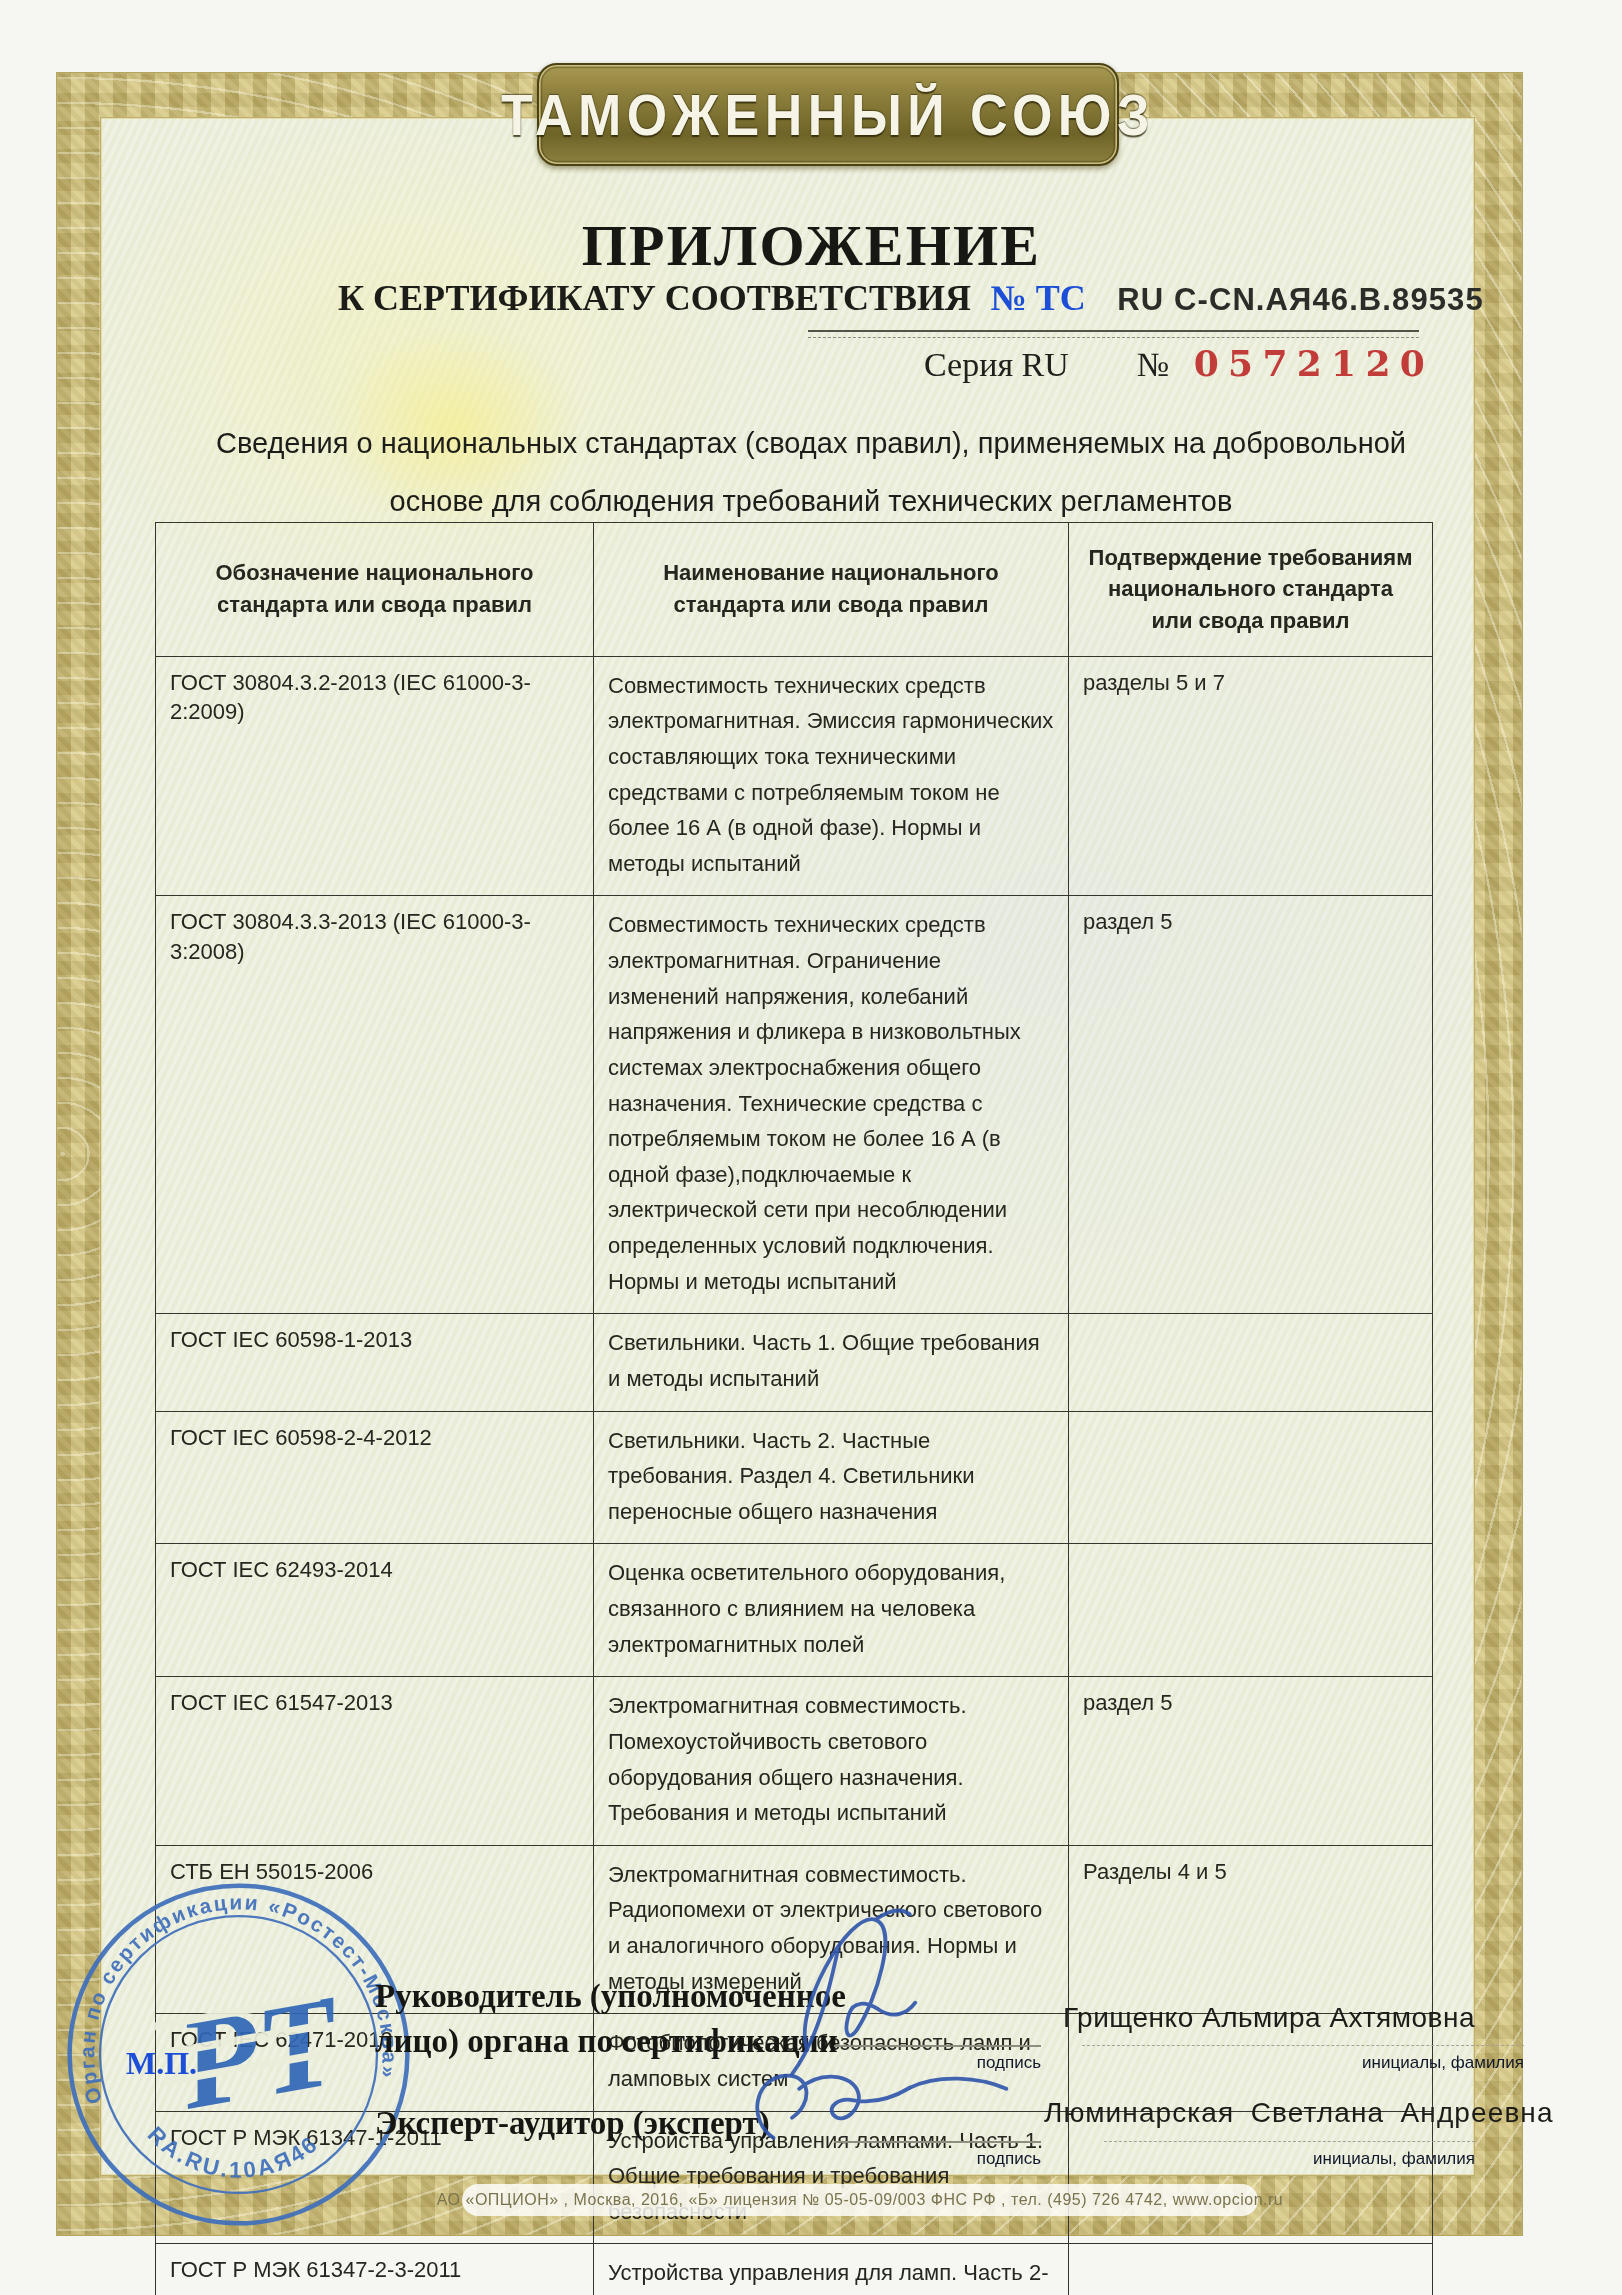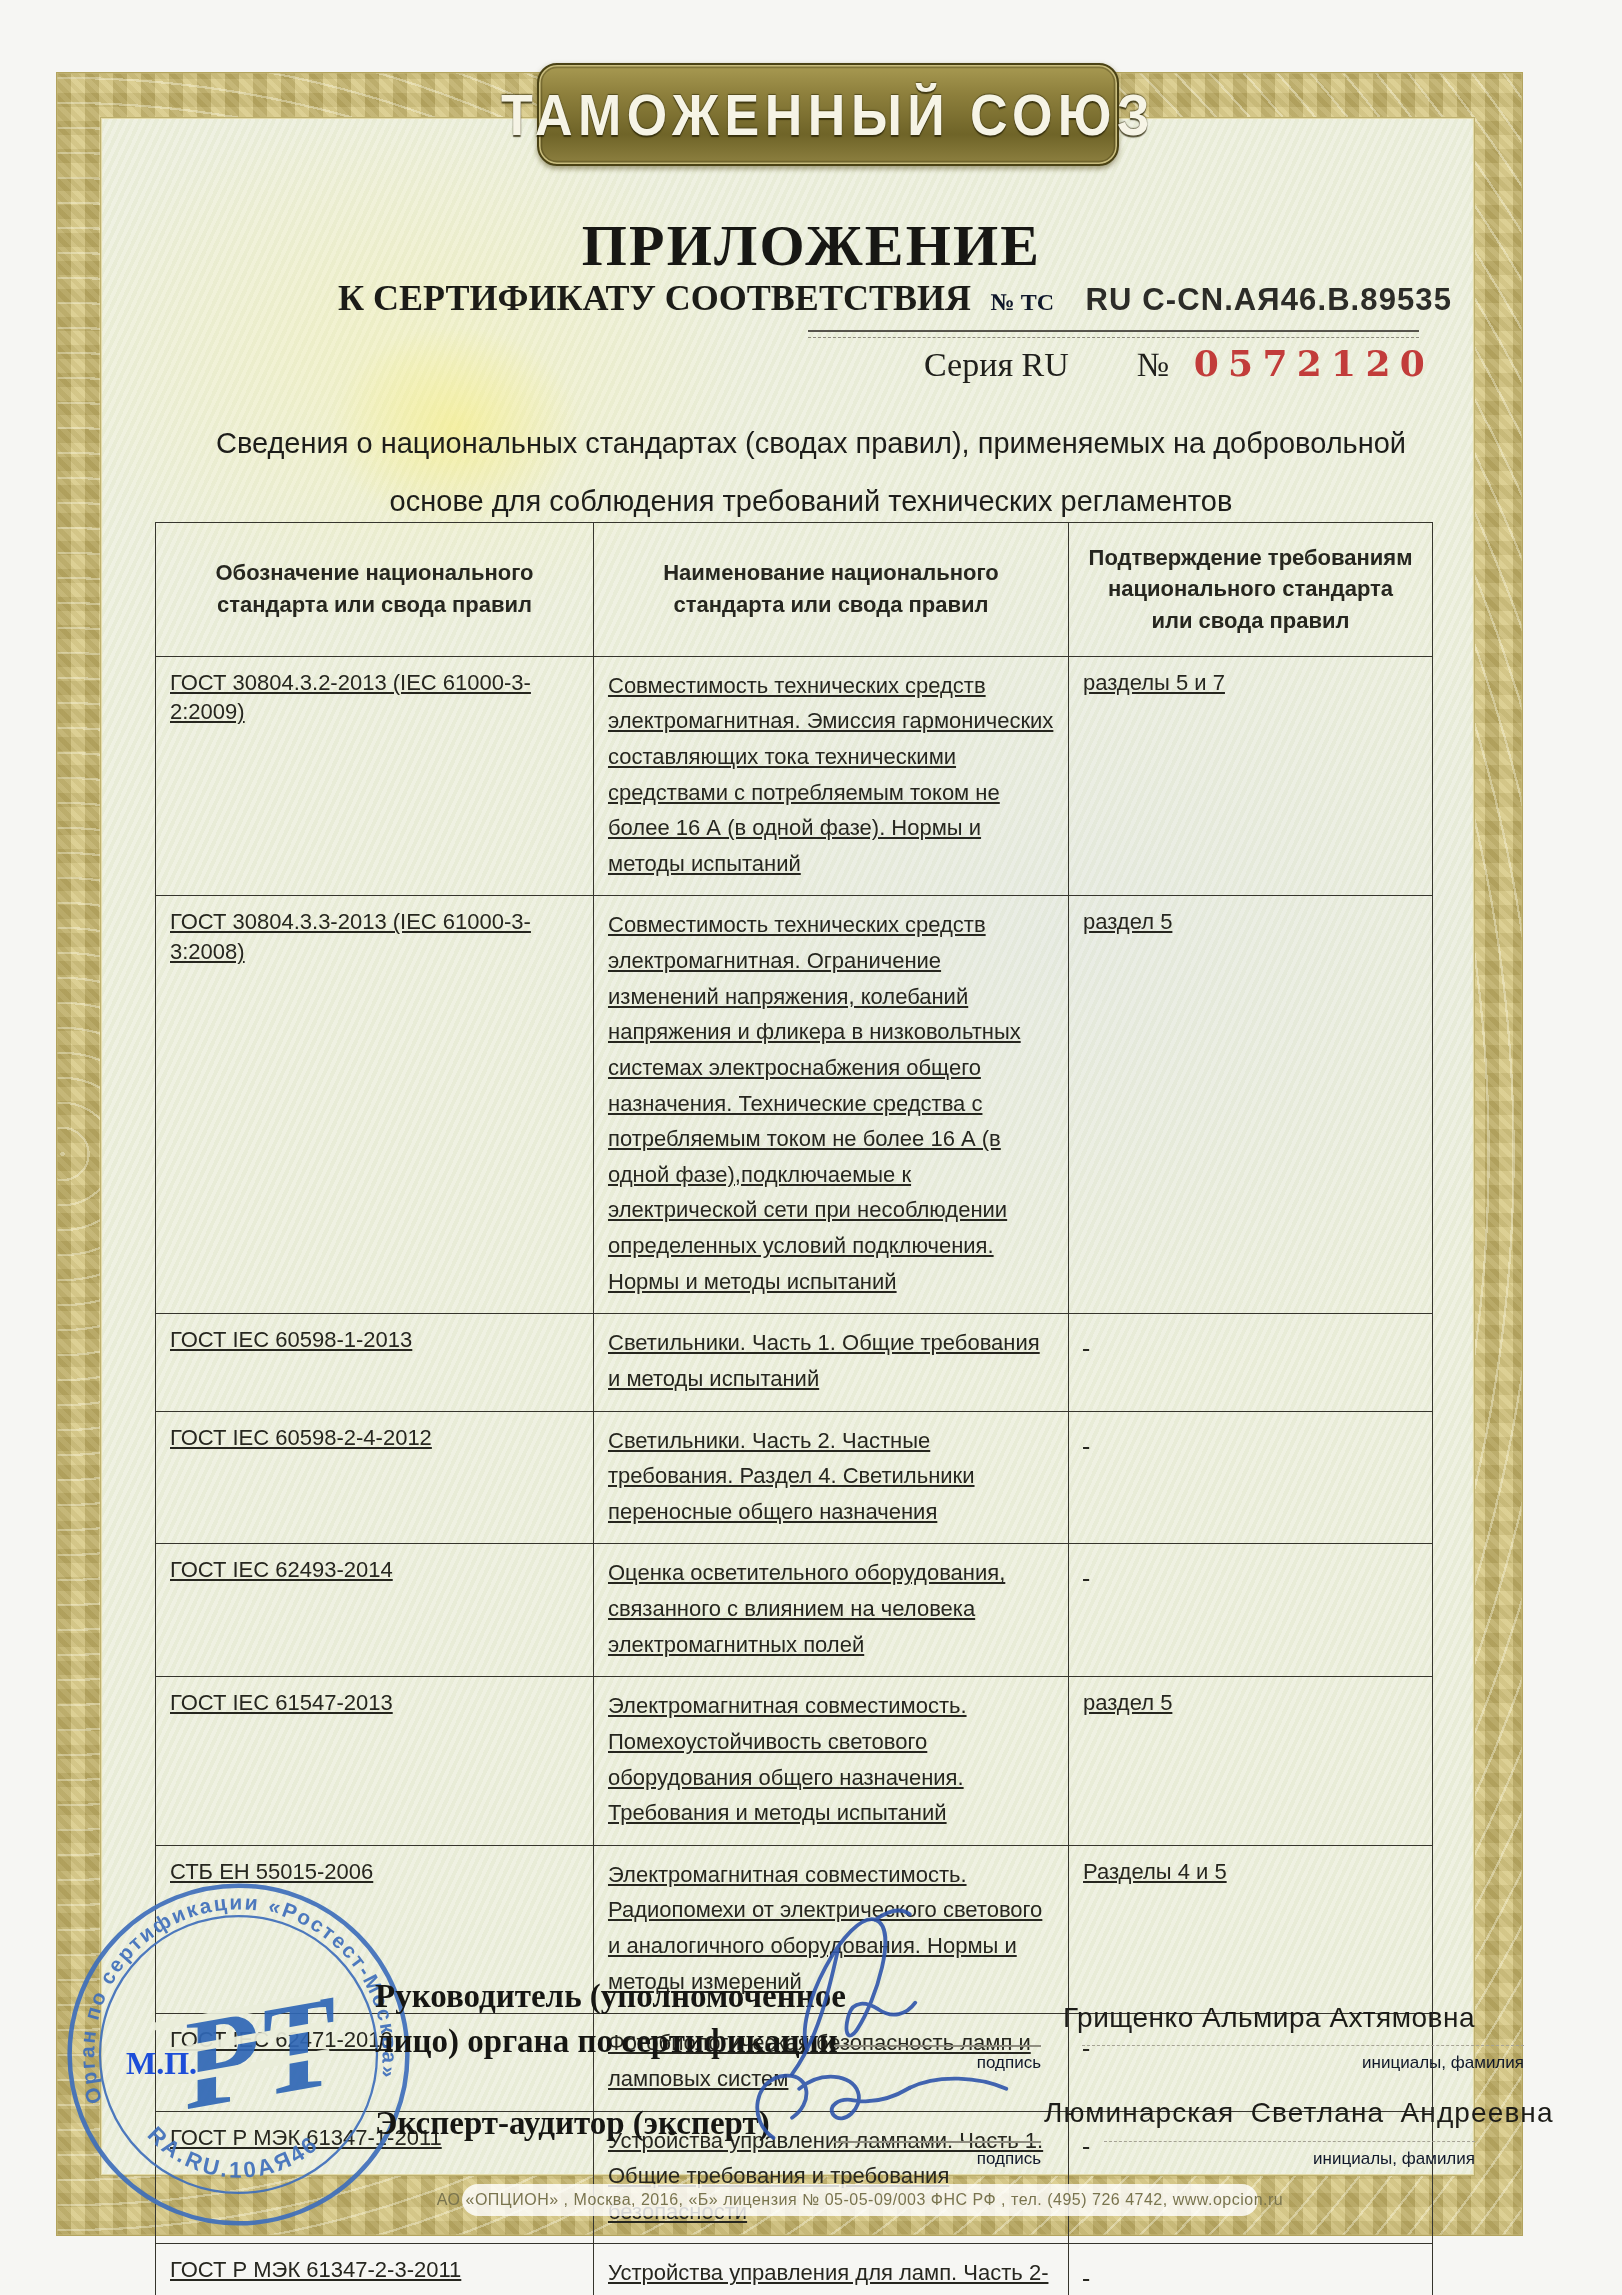--- a/index.html
+++ b/index.html
@@ -56,21 +56,21 @@
   }
   .title{
     position:absolute;left:0;top:212px;width:1623px;text-align:center;
     font-family:"Liberation Serif","DejaVu Serif",serif;
     font-weight:bold;font-size:58px;letter-spacing:2.2px;color:#171714;margin:0;
   }
   .subtitle-row{
     position:absolute;left:338px;top:277px;display:flex;align-items:baseline;gap:19.6px;white-space:nowrap;
   }
   .sub-label{font-family:"Liberation Serif","DejaVu Serif",serif;font-weight:bold;font-size:36px;color:#1c1c18;}
-  .sub-ts{font-family:"Liberation Serif","DejaVu Serif",serif;font-weight:bold;font-size:24px;color:#0f172a;}
+  .sub-ts{font-family:"Liberation Serif","DejaVu Serif",serif;font-weight:bold;font-size:36px;color:#1d4ed8;}
   .cert-num{font-size:31px;letter-spacing:1.1px;color:#2c2c28;font-weight:bold;margin-left:12px;}
   .cert-underline{position:absolute;left:808px;top:330px;width:611px;height:1.6px;background:#55524a;}
   .cert-underline2{position:absolute;left:808px;top:337px;width:611px;height:0;border-top:1.6px dashed #8d897c;}
   .series-row{position:absolute;left:924px;top:342px;display:flex;align-items:baseline;white-space:nowrap;}
   .series-label{font-family:"Liberation Serif","DejaVu Serif",serif;font-size:34px;color:#20201c;}
   .serial-sign{font-family:"Liberation Serif","DejaVu Serif",serif;font-size:34px;color:#20201c;margin-left:68px;}
   .serial-number{
     font-family:"DejaVu Serif","Liberation Serif",serif;font-weight:bold;
     font-size:36px;letter-spacing:9.3px;color:#c23c3a;margin-left:24.5px;
   }
@@ -87,21 +87,20 @@
   table.standards col.c1{width:34.3%;}
   table.standards col.c2{width:37.2%;}
   table.standards col.c3{width:28.5%;}
   table.standards th{
     border:1.6px solid #36352d;font-weight:bold;text-align:center;vertical-align:middle;
     padding:18.5px 16.4px;font-size:22px;line-height:1.45;
   }
   table.standards td{
     border:1.6px solid #36352d;vertical-align:top;text-align:left;
     padding:11px 14px 14px 14px;
-    text-decoration:underline;
   }
   table.standards td.cell-name{line-height:1.62;}
 
   
   .stamp{position:absolute;left:64px;top:1880px;width:349px;height:349px;opacity:.92;}
   .mp-label{
     position:absolute;left:126px;top:2045px;
     font-family:"Liberation Serif","DejaVu Serif",serif;font-weight:bold;font-size:32px;color:#1d4ed8;z-index:5;
   }
 

